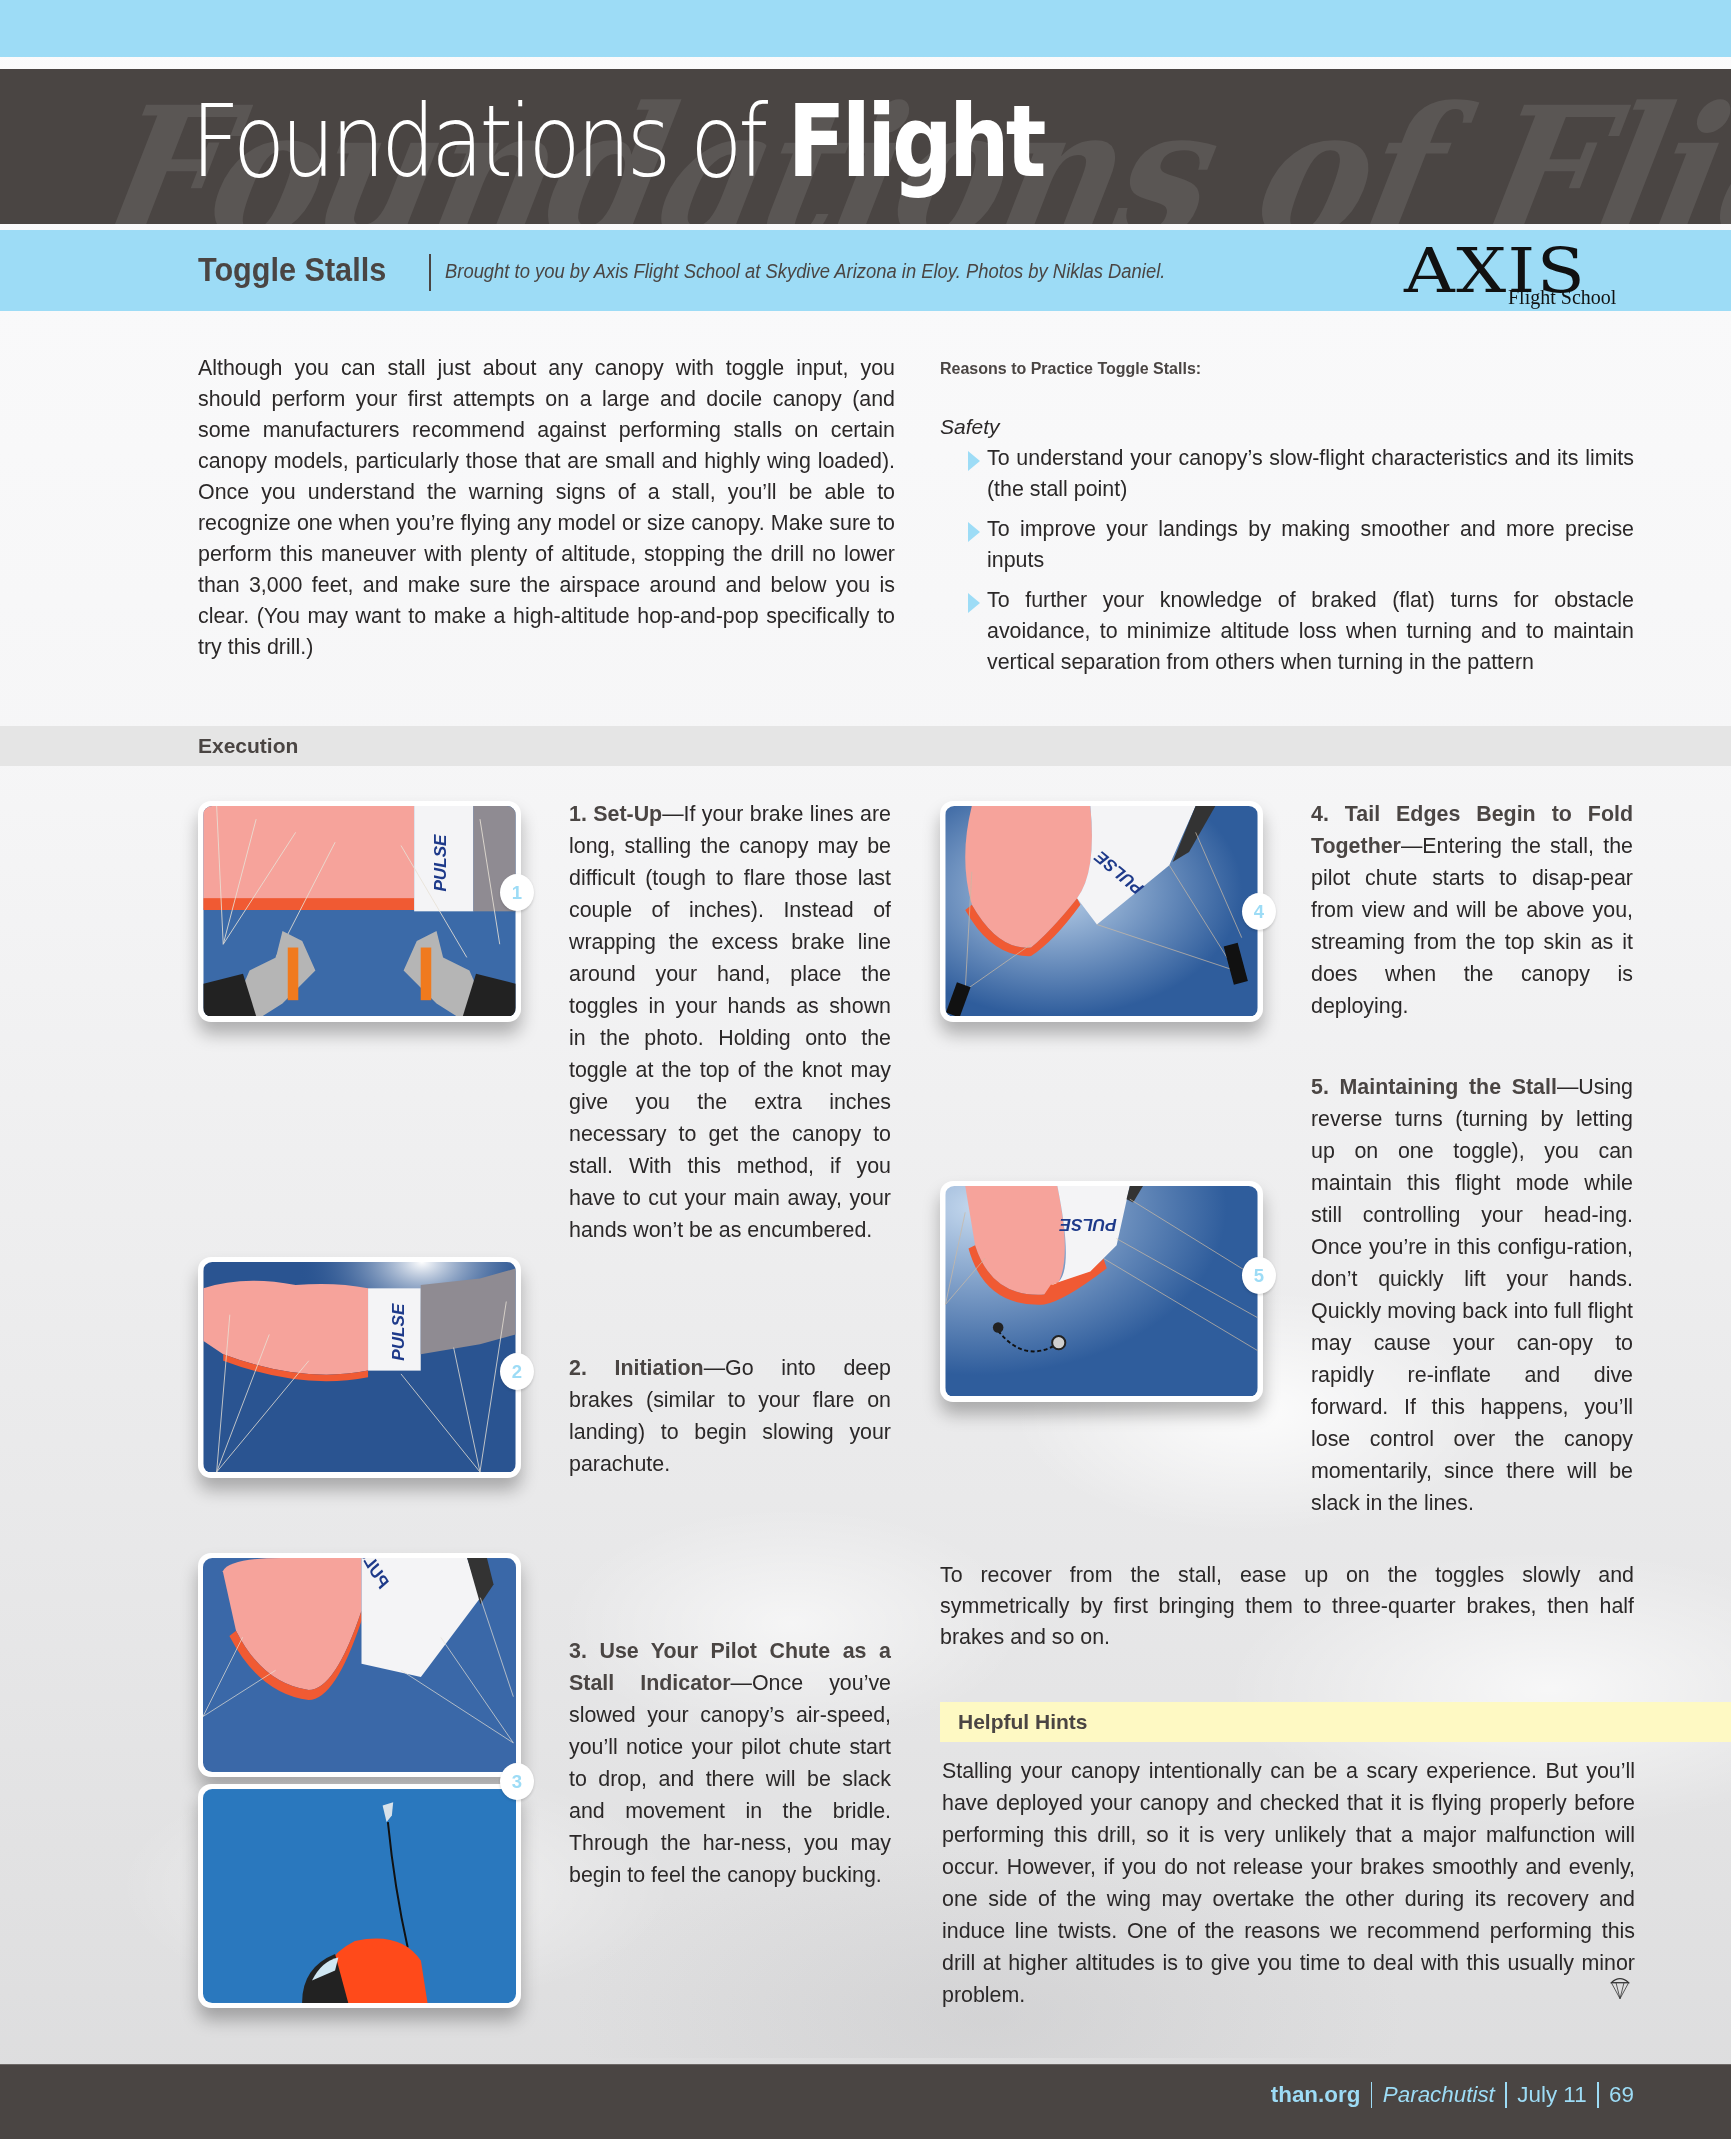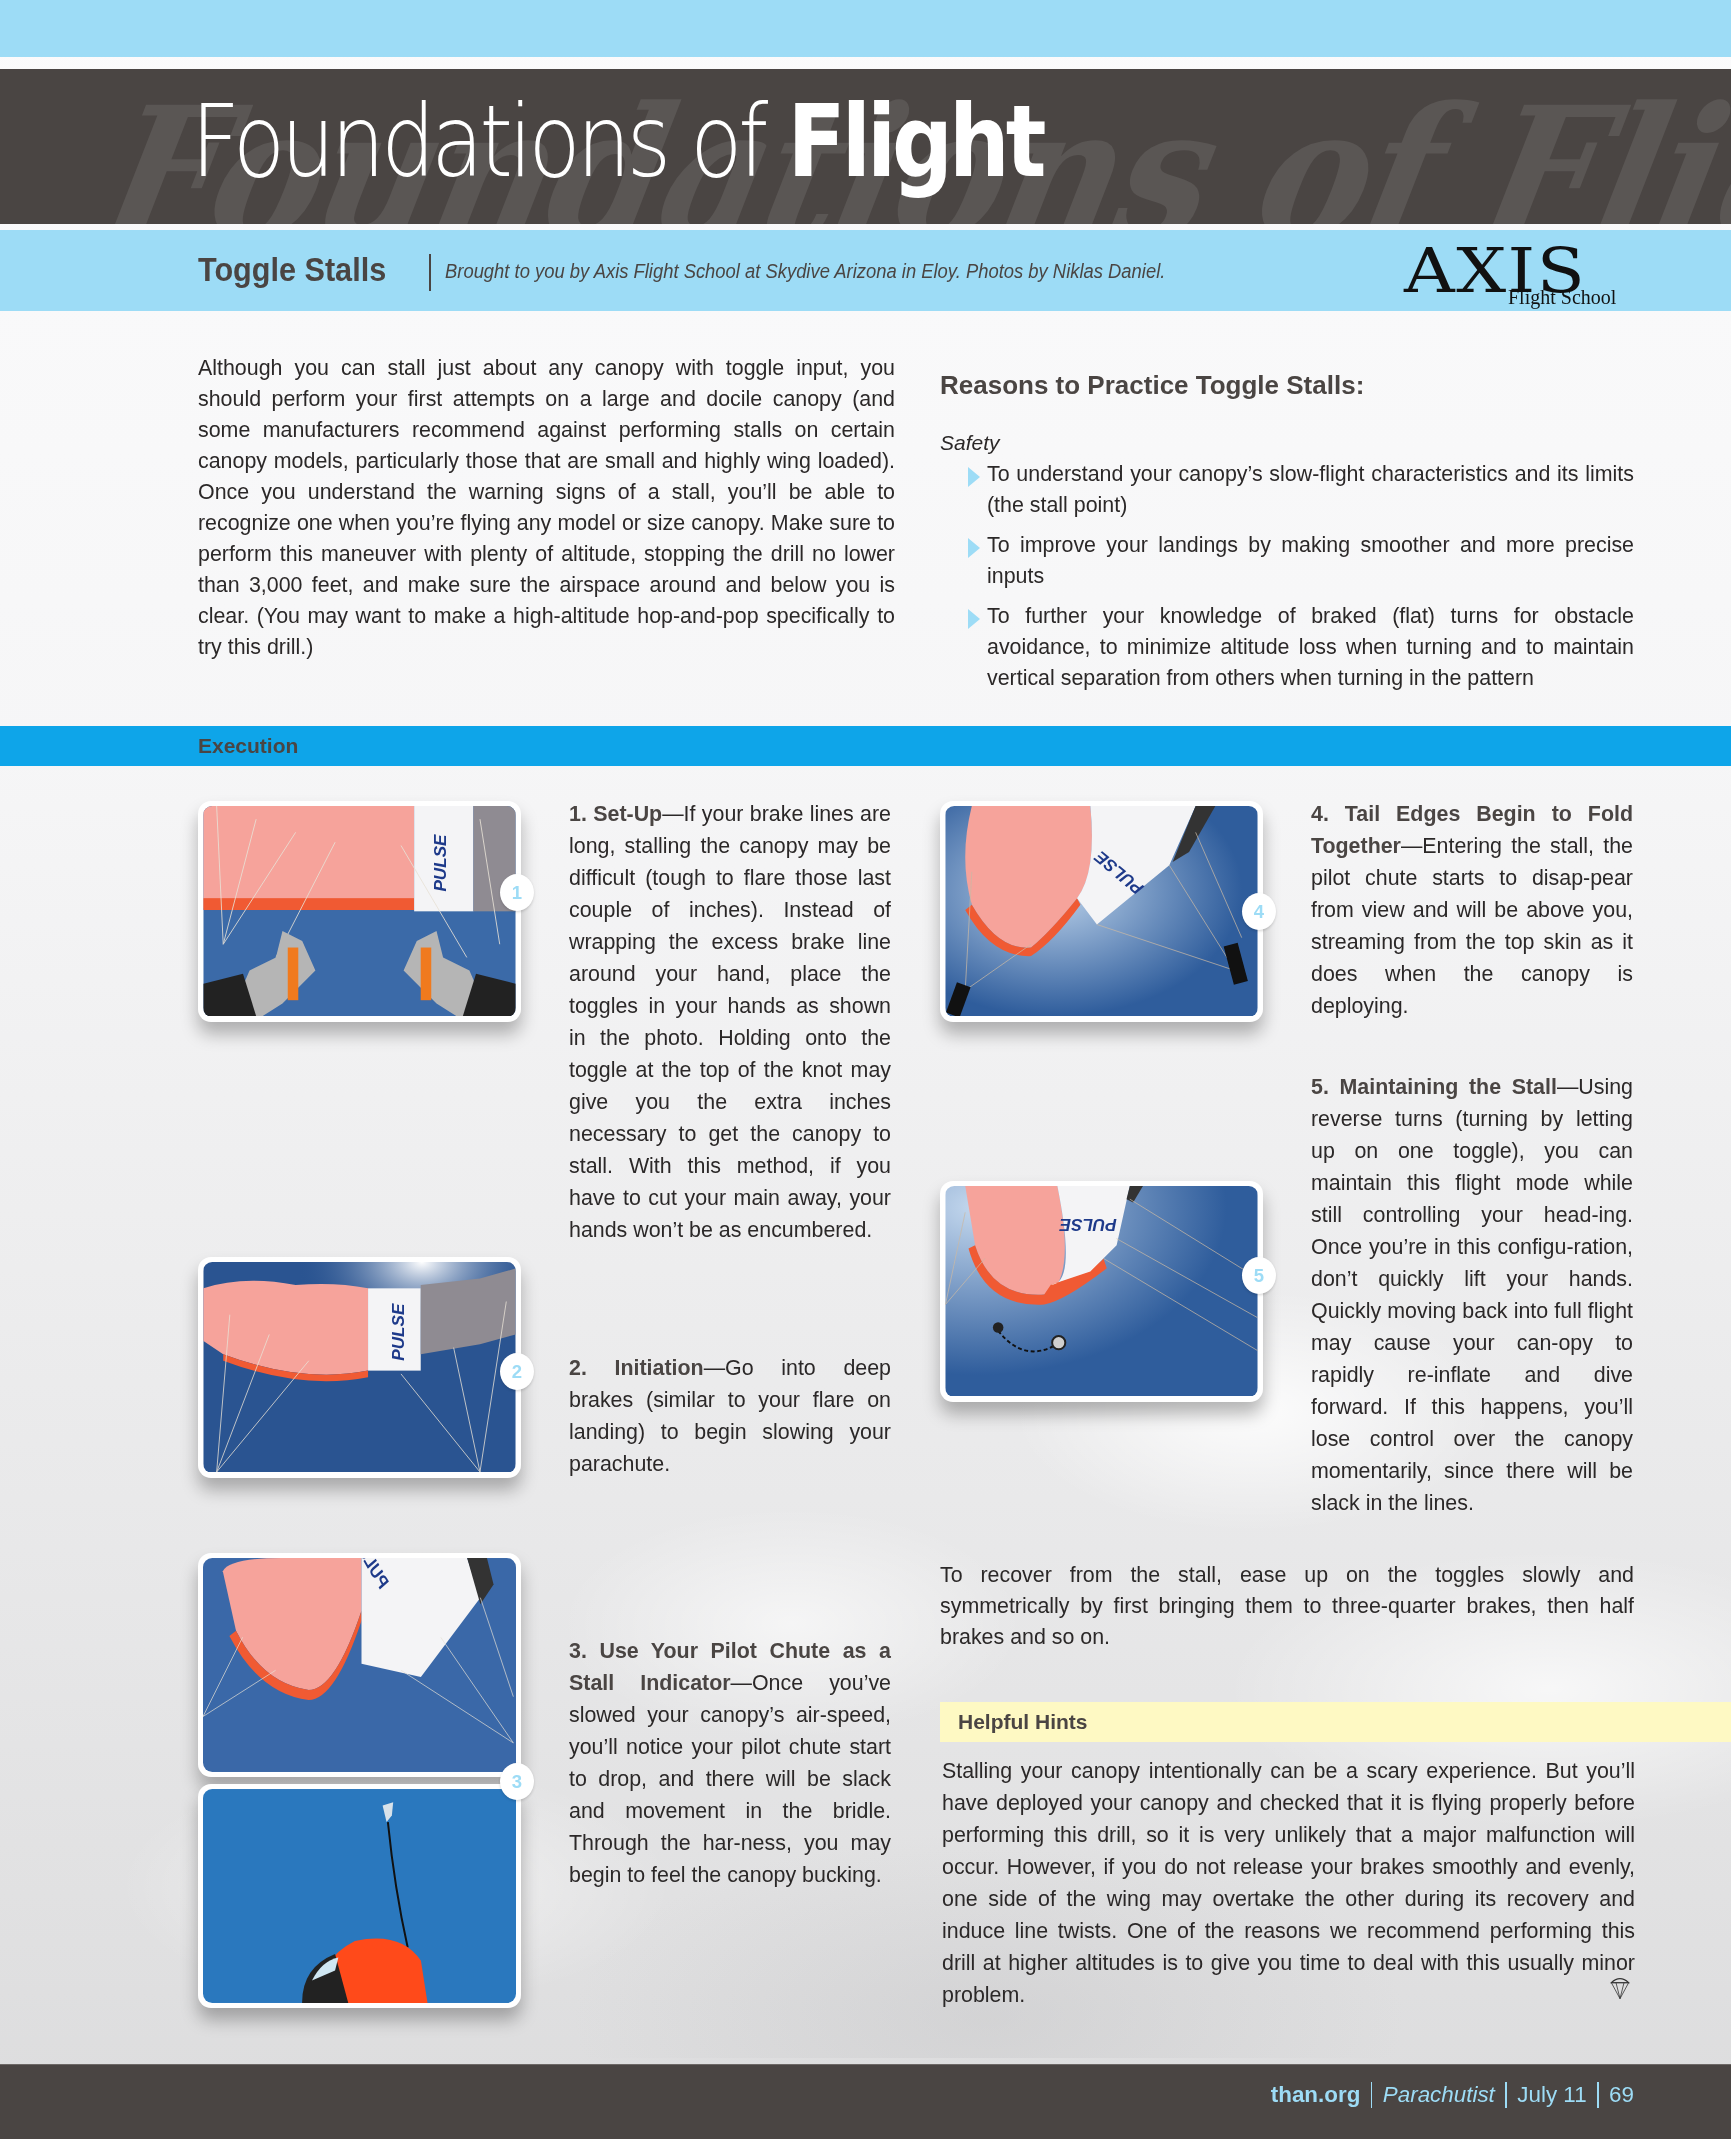--- a/index.html
+++ b/index.html
@@ -62,33 +62,33 @@
   }
   .axis-sub {
     position: absolute; left: 104px; top: 51px;
     font-family: "Liberation Serif", serif; font-size: 20px; color: #111; white-space: nowrap;
   }
   .intro {
     position: absolute; left: 198px; top: 353px; width: 697px;
     font-size: 21.4px; line-height: 31px; text-align: justify; color: #2b2828;
   }
   .reasons { position: absolute; left: 940px; top: 353px; width: 694px; }
-  .reasons-title { font-weight: bold; font-size: 26px; color: #4a4543; line-height: 32px; margin-top: 16px; }
+  .reasons-title { font-weight: bold; font-size: 16px; color: #4a4543; line-height: 32px; }
   .reasons-sub { font-style: italic; font-size: 21px; margin-top: 26px; line-height: 32px; }
   .reason-item {
     position: relative; padding-left: 47px; font-size: 21.4px; line-height: 31px;
     text-align: justify; margin-bottom: 9.2px;
   }
   .reason-arrow {
     position: absolute; left: 28px; top: 8px; width: 0; height: 0;
     border-top: 10px solid transparent; border-bottom: 10px solid transparent;
     border-left: 12px solid #9ddcf6;
   }
   .exec-bar {
-    position: absolute; left: 0; top: 726px; width: 1732px; height: 40px; background: #0ea5e9;
+    position: absolute; left: 0; top: 726px; width: 1732px; height: 40px; background: #e5e5e5;
   }
   .exec-label {
     position: absolute; left: 198px; top: 8px; font-weight: bold; font-size: 21px; color: #4a4543;
   }
   .photo {
     position: absolute; background: #fff; border-radius: 13px; padding: 5.3px;
     box-shadow: 0 12px 17px rgba(0,0,0,.28);
   }
   .photo-inner { width: 100%; height: 100%; border-radius: 9.2px; overflow: hidden; position: relative; }
   .badge {

